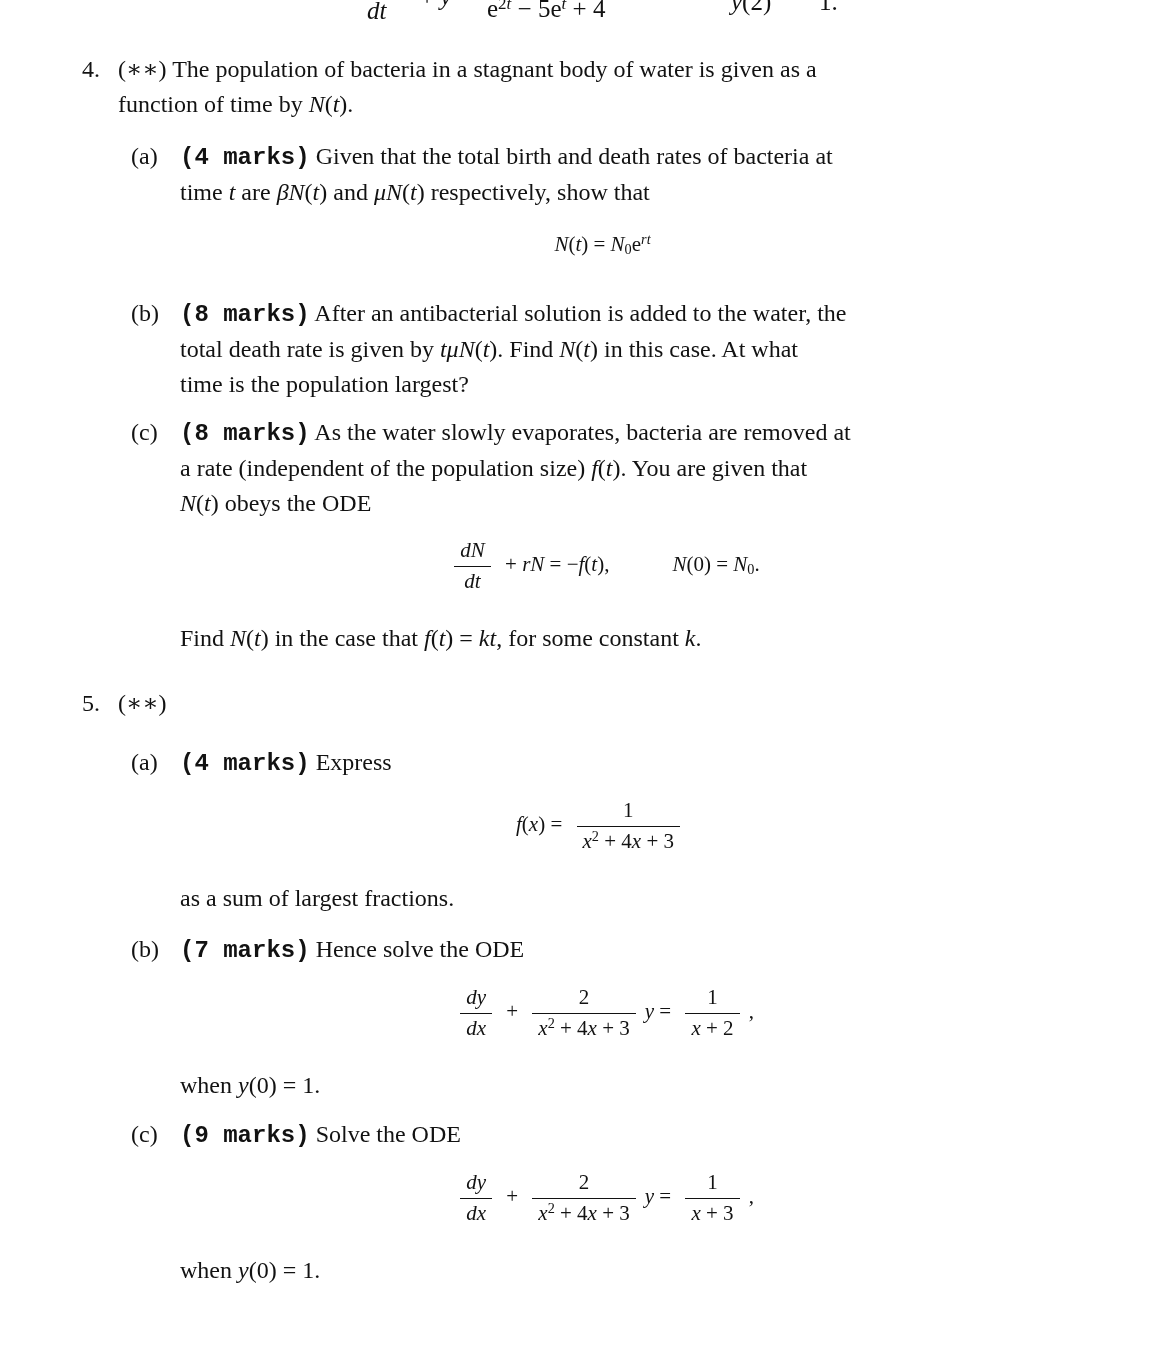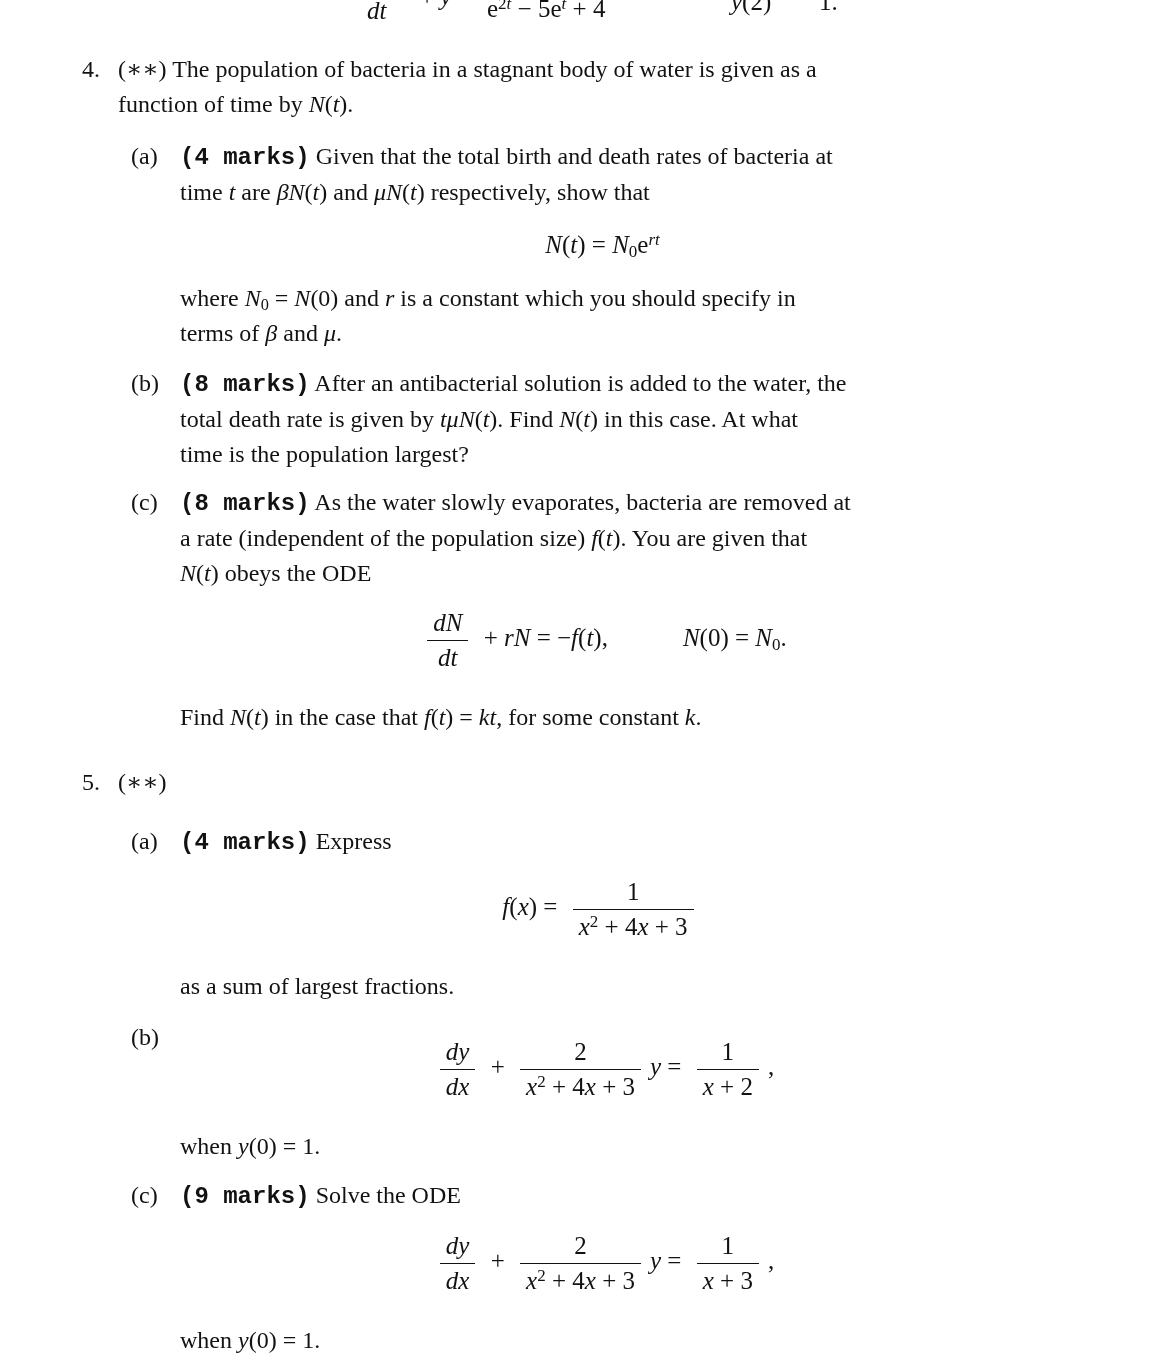--- a/index.html
+++ b/index.html
@@ -31,21 +31,21 @@
 
   #p4  { margin-top:22px; }
   #p4a { margin-top:17px; }
   #p4b { margin-top:15px; }
   #p4c { margin-top:13px; }
   #p5  { margin-top:30px; }
   #p5a { margin-top:24px; }
   #p5b { margin-top:16px; }
   #p5c { margin-top:14px; }
 
-  .eq { text-align:center; font-size:25px; line-height:33px; margin:18px 0 20px; }
+  .eq { text-align:center; font-size:21px; line-height:33px; margin:18px 0 20px; }
   .find, .when, .after { margin-top:28px; }
 
   .frac { display:inline-flex; flex-direction:column; vertical-align:middle; text-align:center; margin:0 9px; }
   .frac .num { display:block; padding:0 6px 3px; line-height:1.12; }
   .frac .den { display:block; border-top:1.5px solid currentColor; padding:3px 6px 0; line-height:1.12; }
 
   sup { font-size:68%; line-height:0; vertical-align:0.5em; }
   sub { font-size:68%; line-height:0; vertical-align:-0.22em; }
   b { font-weight:bold;font-family:Liberation Mono, monospace; }
   i { font-style:italic; }
@@ -67,21 +67,20 @@
     <div class="row main-row" id="p4">
       <span class="lbl">4.</span>
       <div class="body">(∗∗) The population of bacteria in a stagnant body of water is given as a<br>function of time by <i>N</i>(<i>t</i>).</div>
     </div>
 
     <div class="row sub-row" id="p4a">
       <span class="lbl">(a)</span>
       <div class="body">
         <div><b>(4 marks)</b> Given that the total birth and death rates of bacteria at<br>time <i>t</i> are <i>βN</i>(<i>t</i>) and <i>μN</i>(<i>t</i>) respectively, show that</div>
         <div class="eq"><i>N</i>(<i>t</i>) = <i>N</i><sub>0</sub>e<sup><i>rt</i></sup></div>
-        <div>where <i>N</i><sub>0</sub> = <i>N</i>(0) and <i>r</i> is a constant which you should specify in<br>terms of <i>β</i> and <i>μ</i>.</div>
       </div>
     </div>
 
     <div class="row sub-row" id="p4b">
       <span class="lbl">(b)</span>
       <div class="body">
         <div><b>(8 marks)</b> After an antibacterial solution is added to the water, the<br>total death rate is given by <i>tμN</i>(<i>t</i>). Find <i>N</i>(<i>t</i>) in this case. At what<br>time is the population largest?</div>
       </div>
     </div>
 
@@ -112,20 +111,21 @@
               <span class="num">1</span>
               <span class="den"><i>x</i><sup>2</sup> + 4<i>x</i> + 3</span>
             </span></div>
         <div class="after">as a sum of largest fractions.</div>
       </div>
     </div>
 
     <div class="row sub-row" id="p5b">
       <span class="lbl">(b)</span>
       <div class="body">
+        <div><b>(7 marks)</b> Hence solve the ODE</div>
         <div class="eq"><span class="frac">
               <span class="num"><i>dy</i></span>
               <span class="den"><i>dx</i></span>
             </span> + <span class="frac">
               <span class="num">2</span>
               <span class="den"><i>x</i><sup>2</sup> + 4<i>x</i> + 3</span>
             </span><i>y</i> = <span class="frac">
               <span class="num">1</span>
               <span class="den"><i>x</i> + 2</span>
             </span>,</div>

